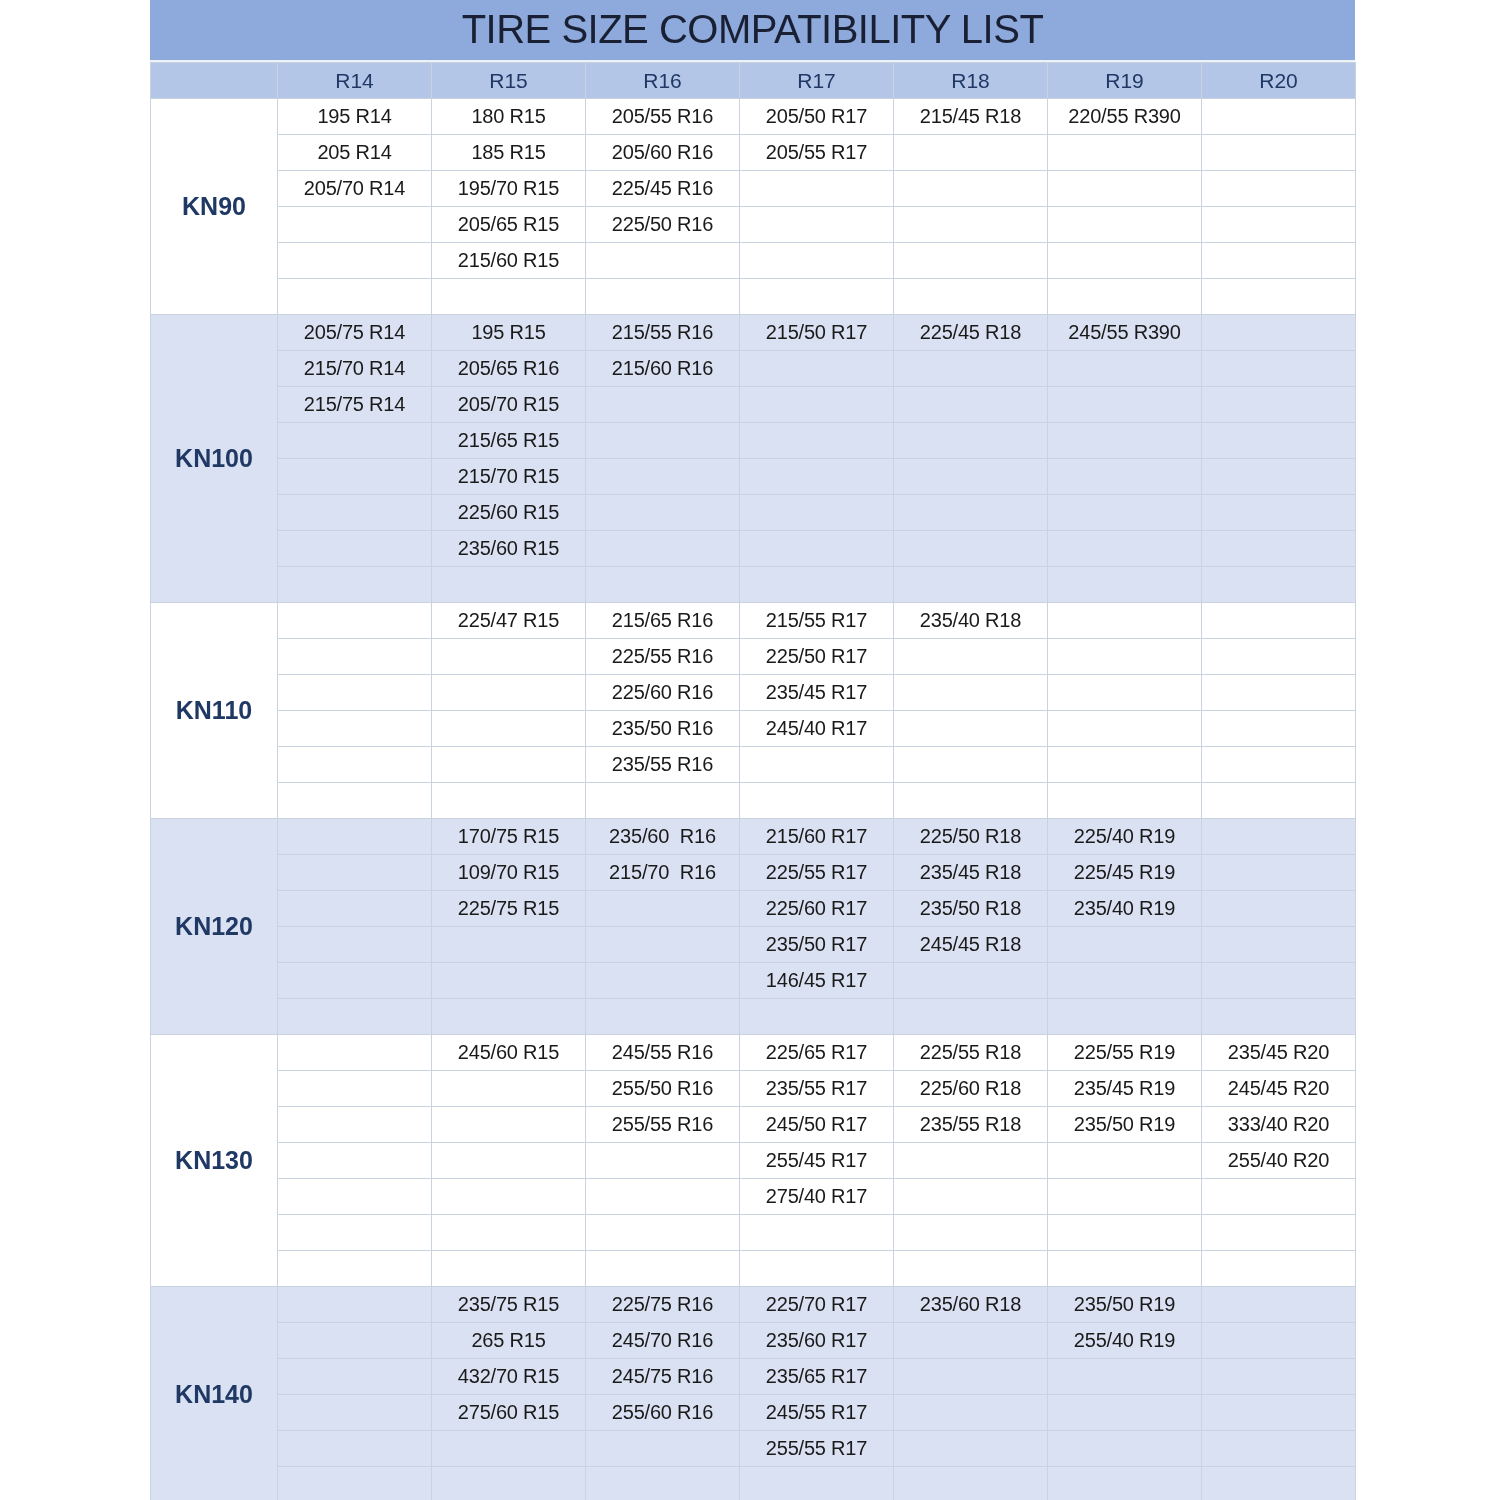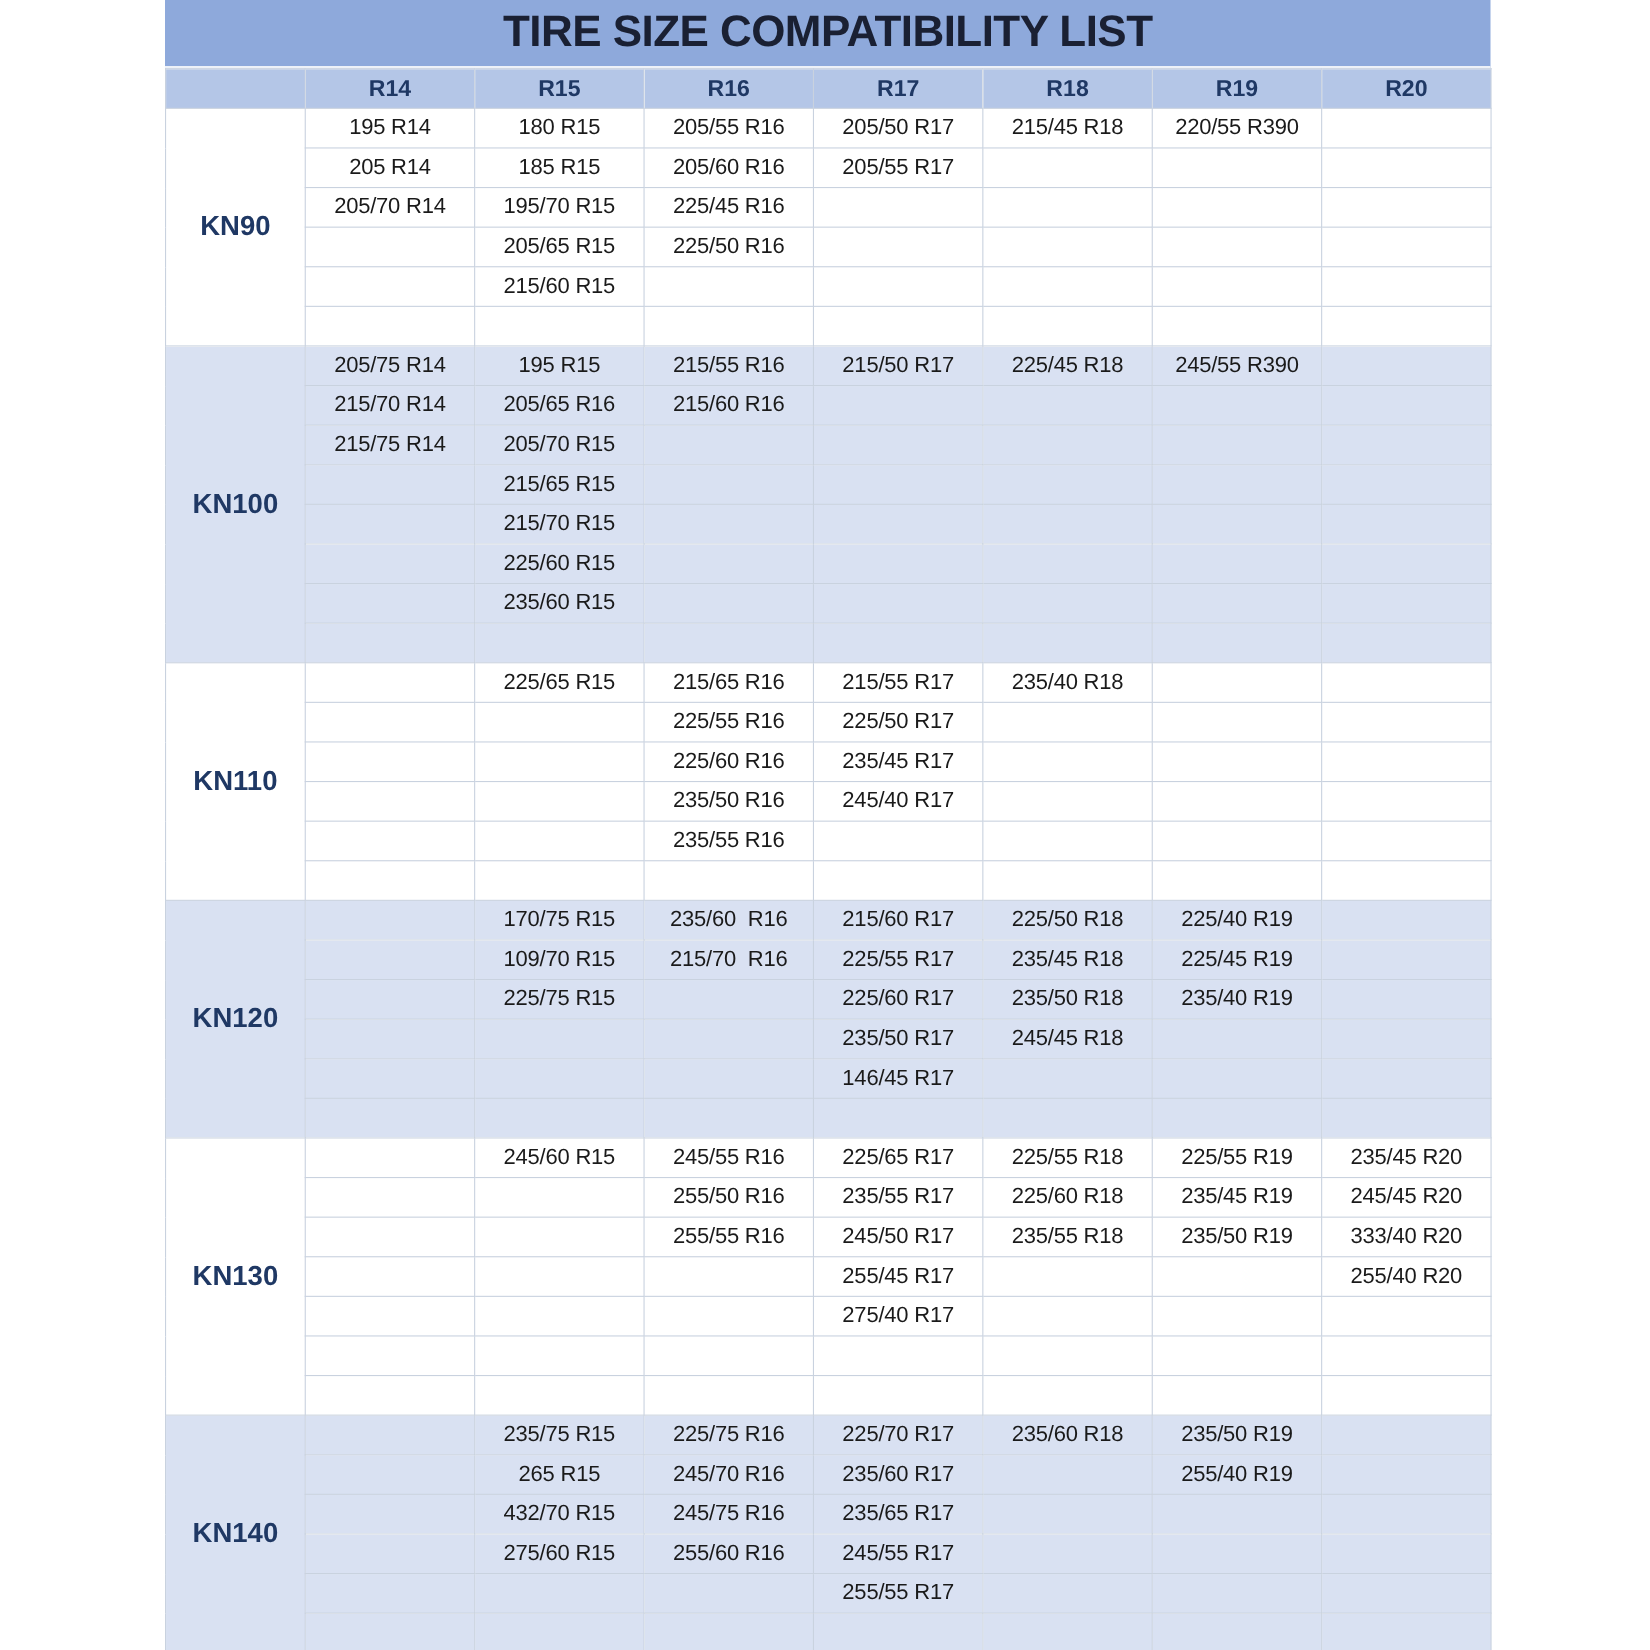--- a/index.html
+++ b/index.html
@@ -19,21 +19,21 @@
     background:#ffffff;
     overflow:hidden;
     font-family:"Liberation Sans", sans-serif;
   }
   .canvas{position:relative;width:1500px;height:1500px;background:#fff;}
   .sheet{position:absolute;left:150px;top:0;width:1205px;}
   .title-bar{
     width:100%;height:60px;
     background:var(--title-bg);
     color:var(--title-text);
-    font-size:40px;font-weight:bold;letter-spacing:-0.5px;
+    font-size:40px;font-weight:normal;letter-spacing:-0.5px;
     text-align:center;line-height:58px;
     border-bottom:2px solid #edf1f8;
   }
   table.grid{
     border-collapse:collapse;
     table-layout:fixed;
     width:1205px;
   }
   table.grid col.lbl{width:127px;}
   table.grid col.rcol{width:154px;}
@@ -41,21 +41,21 @@
   table.grid th, table.grid td{
     border:1px solid var(--grid-line);
     padding:0;
     text-align:center;
     vertical-align:middle;
     overflow:hidden;
   }
   table.grid th{
     background:var(--header-bg);
     color:var(--header-text);
-    font-size:21px;font-weight:bold;
+    font-size:21px;font-weight:normal;
   }
   td.size{
     color:var(--cell-text);
     font-size:20px;
     letter-spacing:-0.2px;
     white-space:pre;
     background:var(--plain-bg);
   }
   td.model{
     color:var(--model-text);
@@ -218,21 +218,21 @@
             <td class="size"></td>
             <td class="size"></td>
             <td class="size"></td>
             <td class="size"></td>
             <td class="size"></td>
             <td class="size"></td>
           </tr>
           <tr>
             <td class="model" rowspan="6">KN110</td>
             <td class="size"></td>
-            <td class="size">225/65 R15</td>
+            <td class="size">225/47 R15</td>
             <td class="size">215/65 R16</td>
             <td class="size">215/55 R17</td>
             <td class="size">235/40 R18</td>
             <td class="size"></td>
             <td class="size"></td>
           </tr>
           <tr>
             <td class="size"></td>
             <td class="size"></td>
             <td class="size">225/55 R16</td>

